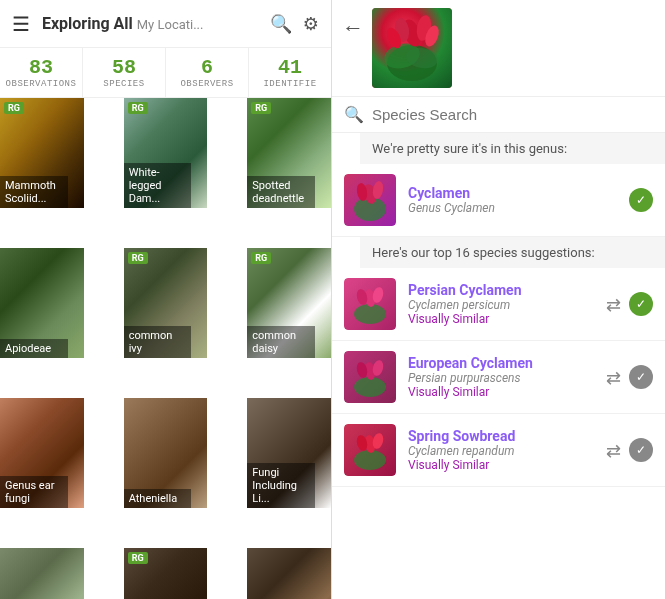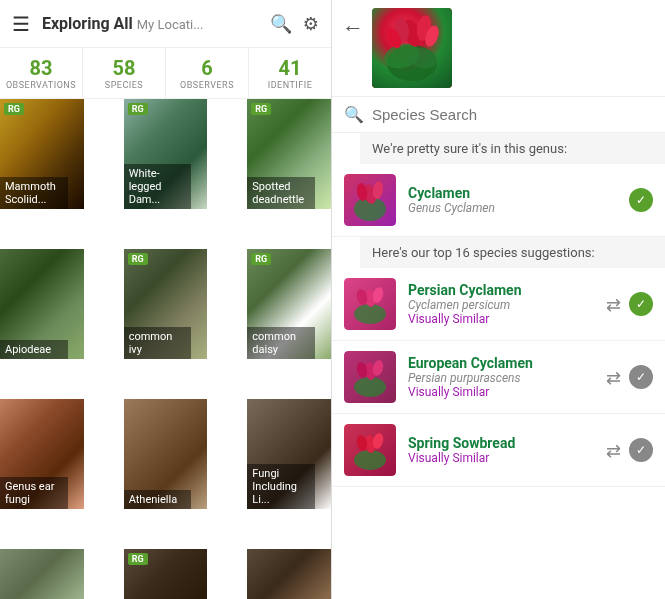--- a/index.html
+++ b/index.html
@@ -7,21 +7,21 @@
 
     
     .left-panel { width: 332px; height: 599px; display: flex; flex-direction: column; background: #fff; border-right: 1px solid #ddd; }
 
     .top-bar { display: flex; align-items: center; padding: 8px 12px; height: 48px; background: #fff; border-bottom: 1px solid #eee; }
     .hamburger-icon { font-size: 20px; margin-right: 12px; color: #333; }
     .top-bar-title { flex: 1; font-size: 16px; font-weight: bold; color: #333; }
     .top-bar-location { font-size: 13px; color: #888; font-weight: normal; }
     .search-icon-top, .filter-icon { font-size: 18px; color: #555; margin-left: 10px; }
 
-    .stats-bar { display: flex; border-bottom: 1px solid #eee; }
+    .stats-bar { display: flex; border-bottom: 1px solid #eee; font-family: Liberation Mono, monospace; }
     .stat-item { flex: 1; text-align: center; padding: 8px 4px; border-right: 1px solid #eee; }
     .stat-item:last-child { border-right: none; }
     .stat-number { font-size: 20px; font-weight: bold; color: #5aa02c; }
     .stat-label { font-size: 9px; color: #888; text-transform: uppercase; letter-spacing: 0.5px; }
 
     .grid-container { display: grid; grid-template-columns: repeat(3, 1fr); flex: 1; overflow: hidden; gap: 40px; }
     .grid-cell { position: relative; height: 110px; overflow: hidden; background: #ccc; }
     .cell-bg { width: 100%; height: 100%; background-size: cover; background-position: center; }
     .cell-label { position: absolute; bottom: 0; left: 0; right: 16px; background: rgba(0,0,0,0.45); color: #fff; font-size: 11px; padding: 3px 5px; }
     .rg-badge { position: absolute; top: 4px; left: 4px; background: #5aa02c; color: #fff; font-size: 9px; font-weight: bold; padding: 1px 4px; border-radius: 2px; }
@@ -41,21 +41,21 @@
 
     .search-bar { display: flex; align-items: center; padding: 8px 12px; border-bottom: 1px solid #eee; }
     .search-icon-small { color: #aaa; font-size: 16px; margin-right: 8px; }
     .search-input { border: none; outline: none; font-size: 15px; color: #aaa; flex: 1; background: transparent; }
 
     .section-header { background: #f5f5f5; padding: 8px 12px; font-size: 13px; color: #555; margin-left: 28px; }
 
     .suggestion-item { display: flex; align-items: center; padding: 10px 12px; border-bottom: 1px solid #f0f0f0; }
     .suggestion-thumb { width: 52px; height: 52px; border-radius: 4px; margin-right: 12px; flex-shrink: 0; overflow: hidden; }
     .suggestion-info { flex: 1; }
-    .suggestion-name { font-size: 14px; font-weight: bold; color: #15803d; }
+    .suggestion-name { font-size: 14px; font-weight: bold; color: #8b5cf6; }
     .suggestion-sci { font-size: 12px; color: #888; font-style: italic; }
     .suggestion-similar { font-size: 12px; color: #a21caf; }
     .action-icons { display: flex; align-items: center; gap: 8px; }
     .swap-icon { color: #888; font-size: 18px; }
     .check-circle { width: 24px; height: 24px; border-radius: 50%; background: #888; display: flex; align-items: center; justify-content: center; color: #fff; font-size: 12px; }
     .check-circle.active { background: #5aa02c; }
 
     
     .thumb-cyclamen { background: linear-gradient(135deg, #cc3366 0%, #9922aa 100%); }
     .thumb-persian { background: linear-gradient(135deg, #dd4488 0%, #aa2266 100%); }
@@ -261,20 +261,21 @@
         <svg width="52" height="52" viewBox="0 0 52 52">
           <ellipse cx="26" cy="36" rx="16" ry="10" fill="#228830" opacity="0.7"></ellipse>
           <ellipse cx="26" cy="20" rx="5" ry="9" fill="#dd2244" transform="rotate(-10,26,20)"></ellipse>
           <ellipse cx="34" cy="17" rx="5" ry="8" fill="#ee3355" transform="rotate(15,34,17)"></ellipse>
           <ellipse cx="18" cy="19" rx="5" ry="8" fill="#cc1133" transform="rotate(-15,18,19)"></ellipse>
         </svg>
       </div>
     </div>
     <div class="suggestion-info">
       <div class="suggestion-name">Spring Sowbread</div>
+      <div class="suggestion-sci">Cyclamen repandum</div>
       <div class="suggestion-similar">Visually Similar</div>
     </div>
     <div class="action-icons">
       <span class="swap-icon">⇄</span>
       <div class="check-circle" style="background:#888;">✓</div>
     </div>
   </div>
 </div>
 
 </body></html>

